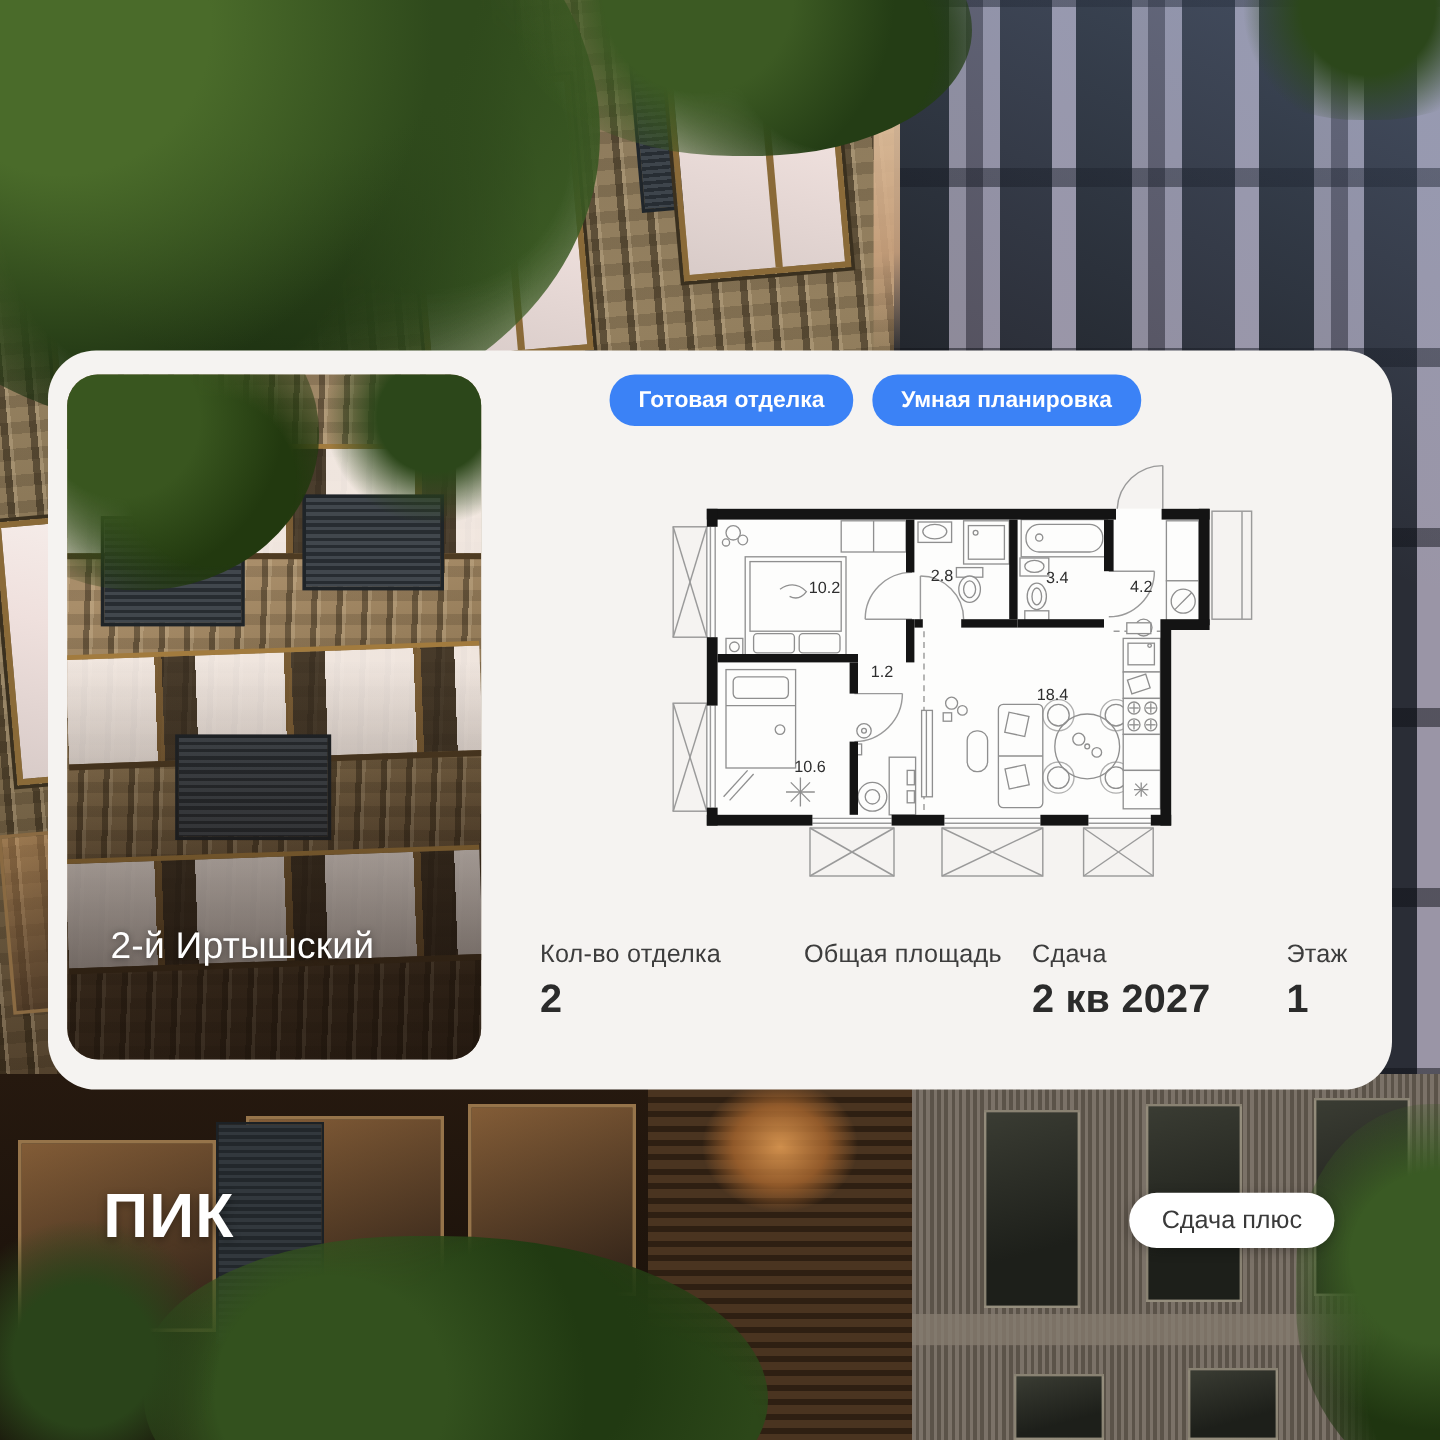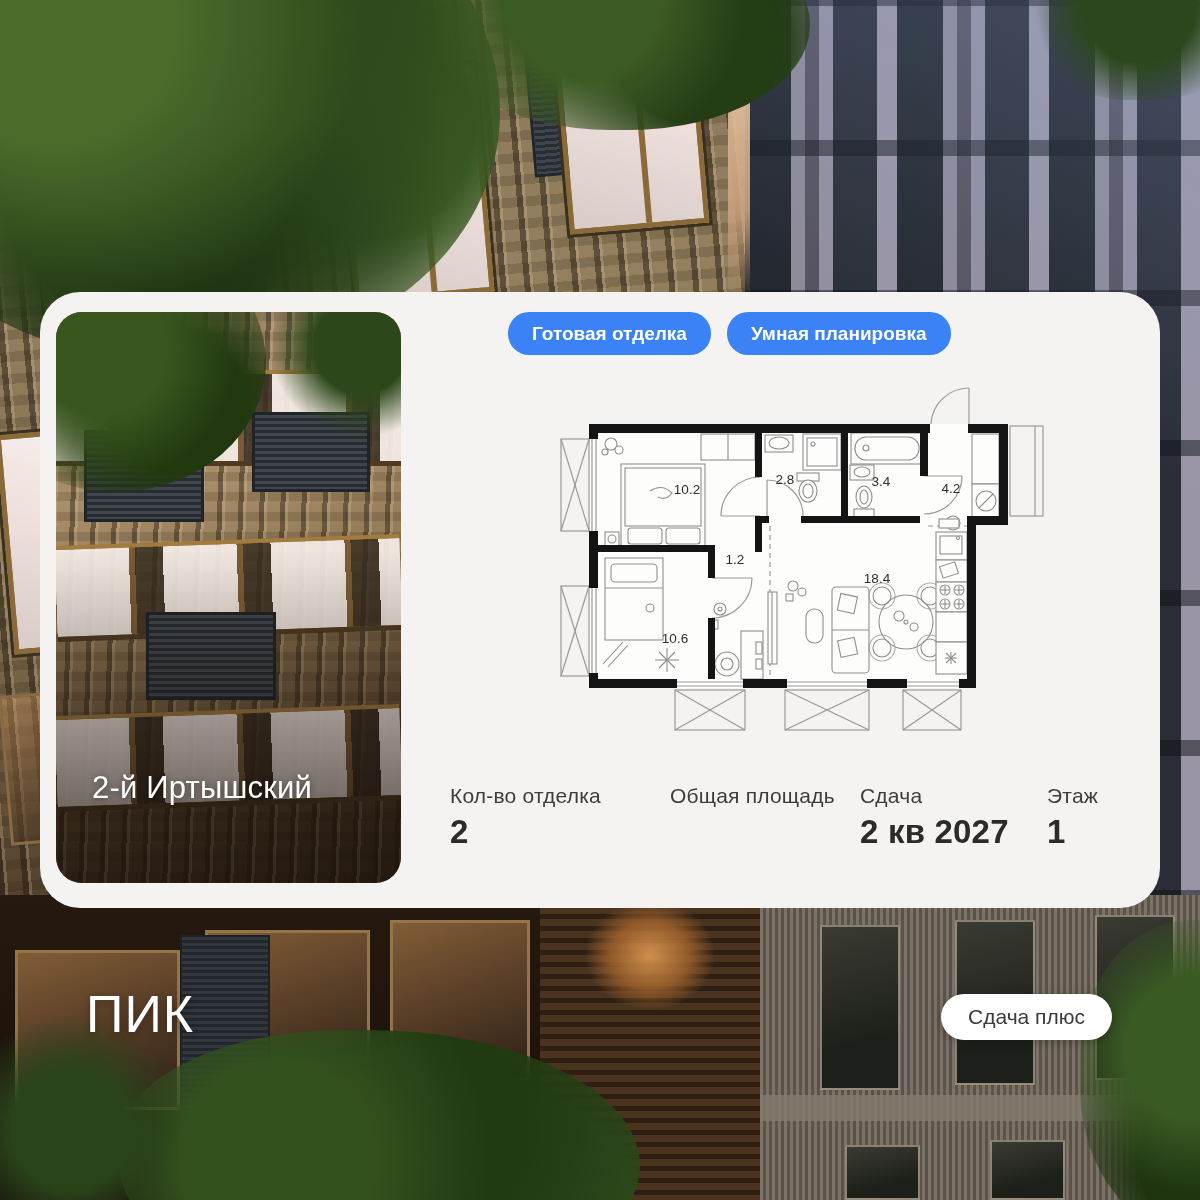--- a/index.html
+++ b/index.html
@@ -100,24 +100,24 @@
     padding:12px 24px;border-radius:21px;white-space:nowrap;text-align:center;}
 
   
   .plan{position:absolute;left:515px;top:84px;width:490px;height:360px;}
   .plan svg{display:block;}
 
   
   .stat{position:absolute;top:492px;}
   .stat .lbl{font-size:21px;color:#3d3d3d;letter-spacing:.2px;}
   .stat .val{margin-top:5px;font-size:33px;font-weight:bold;color:#2b2b2b;letter-spacing:.2px;}
-  .s1{left:410px;} .s2{left:618px;margin-left:12px;} .s3{left:820px;} .s4{left:1007px;}
-
-  
-  .logo{position:absolute;left:86px;top:984px;color:#ffffff;font-size:52px;font-weight:normal;letter-spacing:1px;
+  .s1{left:410px;} .s2{left:618px;margin-left:12px;} .s3{left:820px;} .s4{left:1032px;}
+
+  
+  .logo{position:absolute;left:86px;top:984px;color:#ffffff;font-size:52px;font-weight:bold;letter-spacing:1px;
     text-shadow:0 2px 8px rgba(0,0,0,.35);}
   .series{position:absolute;right:88px;top:994px;background:#ffffff;color:#3a3a3a;font-size:21px;
     padding:11px 27px;border-radius:24px;box-shadow:0 2px 10px rgba(0,0,0,.25);}
 </style>
 </head>
 <body>
 
 <div class="canvas">
 
   <div class="bg">

